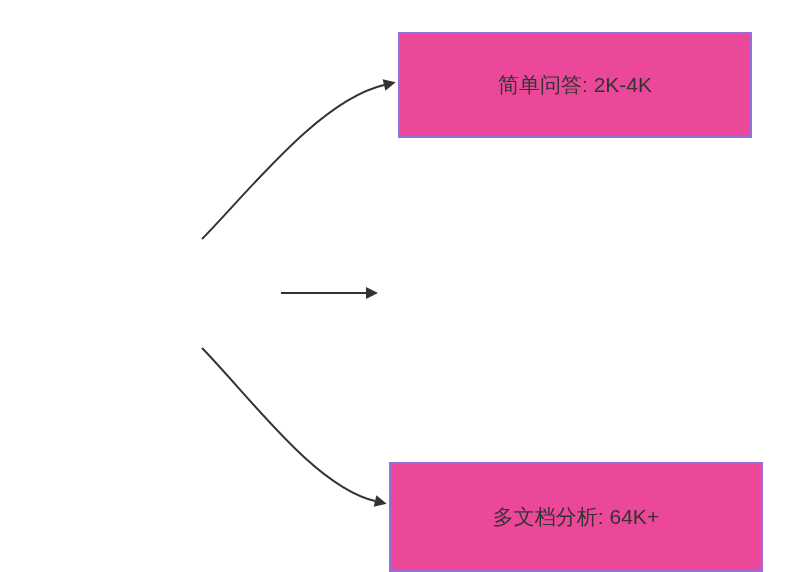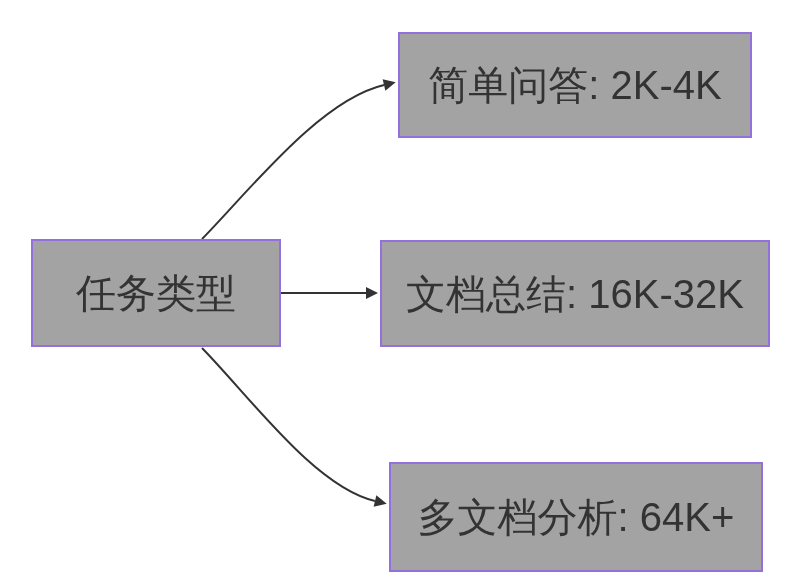--- a/index.html
+++ b/index.html
@@ -20,27 +20,27 @@
   .edges {
     position: absolute;
     left: 0;
     top: 0;
     width: 787px;
     height: 572px;
   }
   .node {
     position: absolute;
     box-sizing: border-box;
-    background: #a3a3a3;
+    background: #ec4899;
     border: 2px solid #9370DB;
     display: flex;
     align-items: center;
     justify-content: center;
     color: #333333;
-    font-size: 40px;
+    font-size: 21px;
     line-height: 1.2;
     white-space: nowrap;
   }
   .node-root   { left: 31px;  top: 239px; width: 250px; height: 108px; }
   .node-top    { left: 398px; top: 32px;  width: 354px; height: 106px; }
   .node-mid    { left: 380px; top: 240px; width: 390px; height: 107px; }
   .node-bottom { left: 389px; top: 446px; width: 374px; height: 110px; margin-top: 16px; }
 </style>
 </head>
 <body>
@@ -51,29 +51,23 @@
     <defs>
       <marker id="arrowhead" viewBox="0 0 10 10" refX="0" refY="5" markerUnits="userSpaceOnUse" markerWidth="14" markerHeight="12" orient="auto">
         <path d="M 0 0 L 10 5 L 0 10 z" fill="#333333"></path>
       </marker>
     </defs>
     <path d="M202,239 C250,190 320,100 384,85" fill="none" stroke="#333333" stroke-width="2" marker-end="url(#arrowhead)"></path>
     <path d="M281,293 L366,293" fill="none" stroke="#333333" stroke-width="2" marker-end="url(#arrowhead)"></path>
     <path d="M202,348 C250,397 315,487 375,501" fill="none" stroke="#333333" stroke-width="2" marker-end="url(#arrowhead)"></path>
   </svg>
 
-  <div class="node node-root">
-    <span>任务类型</span>
-  </div>
 
   <div class="node node-top">
     <span>简单问答: 2K-4K</span>
   </div>
 
-  <div class="node node-mid">
-    <span>文档总结: 16K-32K</span>
-  </div>
 
   <div class="node node-bottom">
     <span>多文档分析: 64K+</span>
   </div>
 
 </div>
 
 </body></html>

